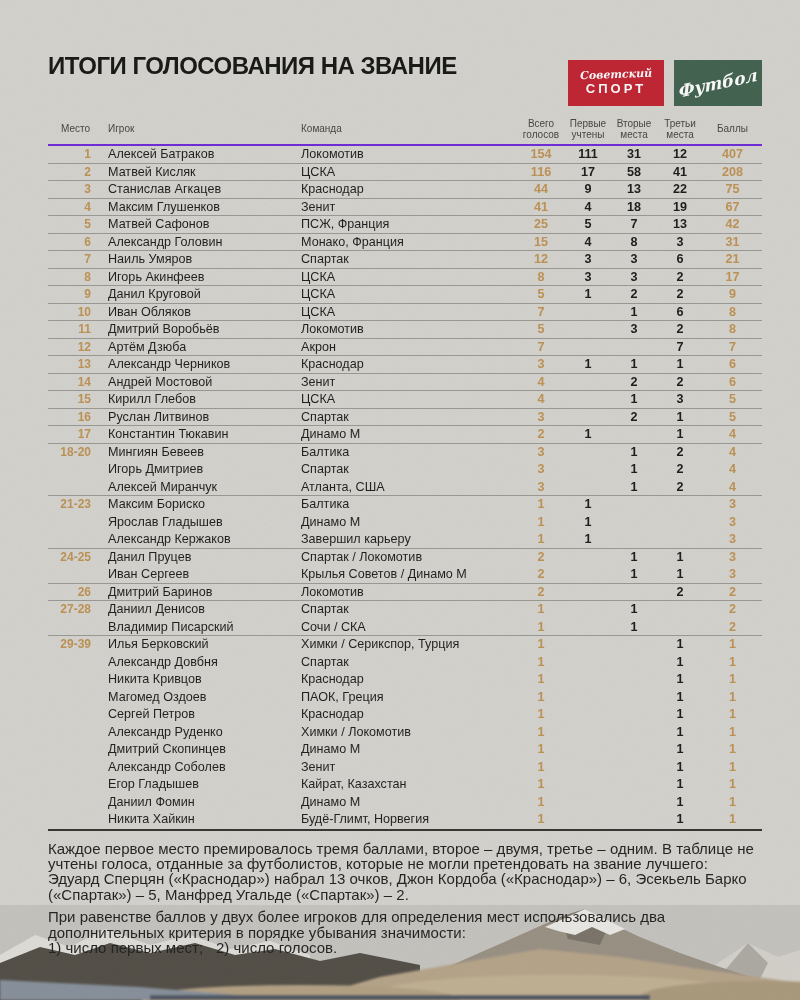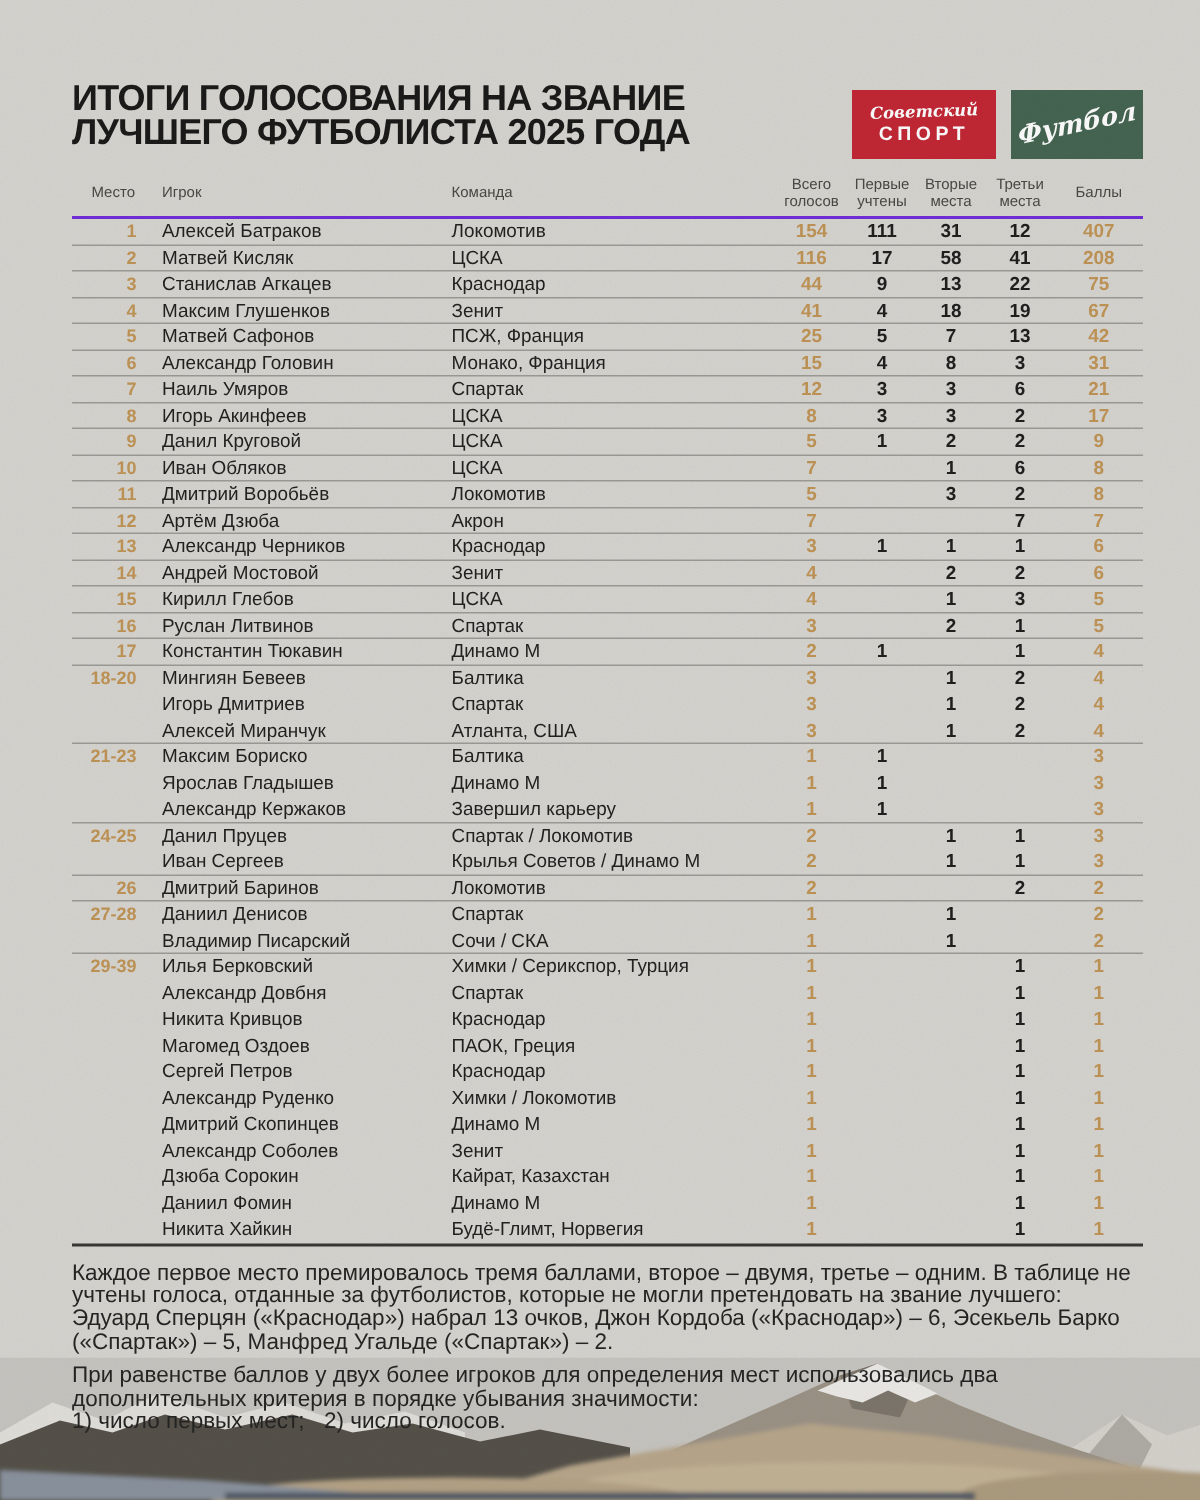--- a/index.html
+++ b/index.html
@@ -67,21 +67,20 @@
 </style>
 </head>
 <body>
 
 <div class="page">
 
   <div class="content">
     <div class="hdr">
       <h1 class="title">
         <span>ИТОГИ ГОЛОСОВАНИЯ НА ЗВАНИЕ</span><br>
-        <span>ЛУЧШЕГО ФУТБОЛИСТА 2025 ГОДА</span>
       </h1>
       <div class="logos">
         <div class="logo-red">
           <div class="script">Советский</div>
           <div class="word">СПОРТ</div>
         </div>
         <div class="logo-green">
           <div class="script">Футбол</div>
         </div>
       </div>
@@ -454,21 +453,21 @@
           <div class="cell player">Александр Соболев</div>
           <div class="cell team">Зенит</div>
           <div class="cell votes">1</div>
           <div class="cell first"></div>
           <div class="cell second"></div>
           <div class="cell third">1</div>
           <div class="cell points">1</div>
         </div>
         <div class="trow noline">
           <div class="cell place"></div>
-          <div class="cell player">Дзюба Сорокин</div>
+          <div class="cell player">Егор Гладышев</div>
           <div class="cell team">Кайрат, Казахстан</div>
           <div class="cell votes">1</div>
           <div class="cell first"></div>
           <div class="cell second"></div>
           <div class="cell third">1</div>
           <div class="cell points">1</div>
         </div>
         <div class="trow noline">
           <div class="cell place"></div>
           <div class="cell player">Даниил Фомин</div>

